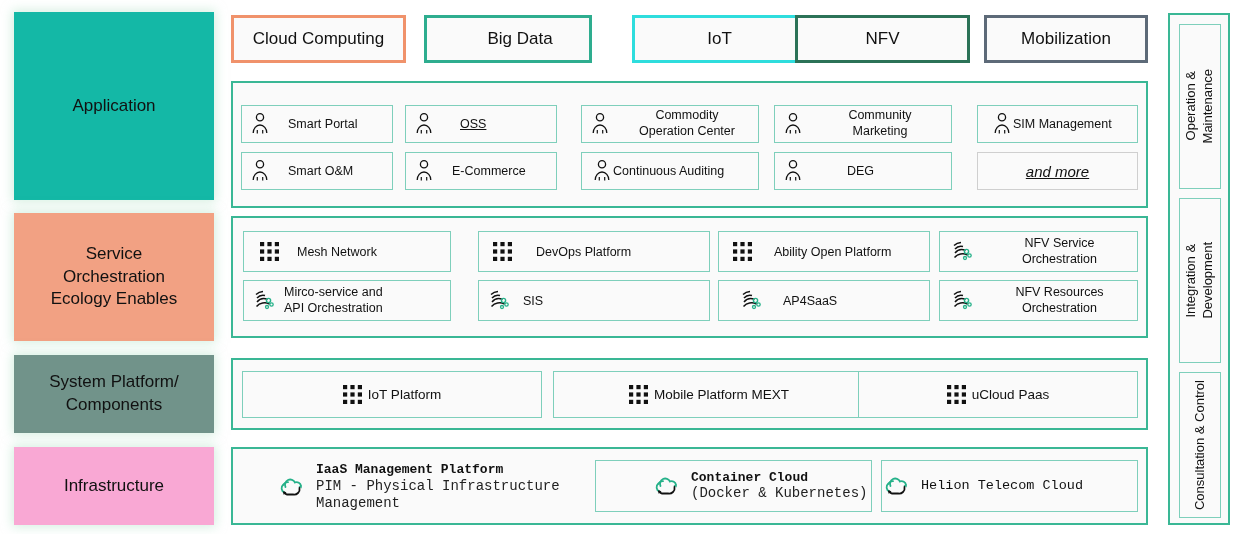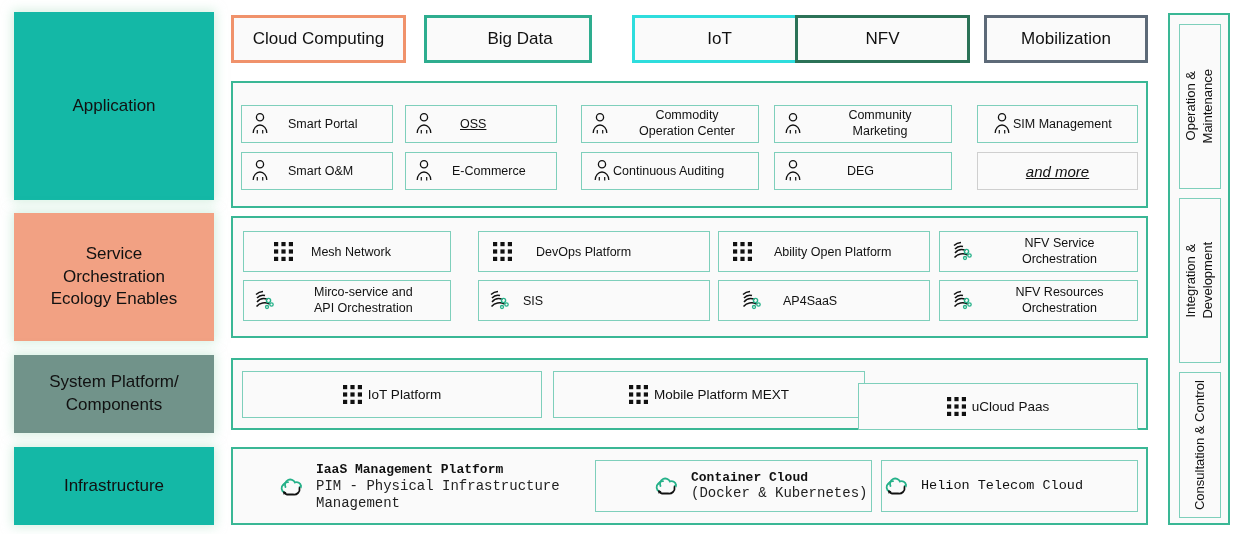--- a/index.html
+++ b/index.html
@@ -116,21 +116,21 @@
     <span style="white-space:pre-line;">Service
 Orchestration
 Ecology Enables</span>
   </div>
 
   <div class="layer-label" style="left:14px;top:355px;width:200px;height:78px;background:#71938a;">
     <span style="white-space:pre-line;">System Platform/
 Components</span>
   </div>
 
-  <div class="layer-label" style="left:14px;top:447px;width:200px;height:78px;background:#14b8a6;">
+  <div class="layer-label" style="left:14px;top:447px;width:200px;height:78px;background:#f9a8d4;">
     <span>Infrastructure</span>
   </div>
 
   <div class="tag" style="left:231px;top:15px;width:175px;height:48px;border-color:#f0926b;">
     <span>Cloud Computing</span>
   </div>
   <div class="tag" style="left:424px;top:15px;width:168px;height:48px;border-color:#2ead8f;padding-left:24px;">
     <span>Big Data</span>
   </div>
   <div class="tag" style="left:608px;top:15px;width:175px;height:48px;border-color:#2edddd;margin-left:24px;">
@@ -237,21 +237,21 @@
       <span class="chip-txt" style="margin-left:38px;">DEG</span>
     </div>
 
     <div class="chip center nb" style="left:744px;top:69px;width:161px;height:38px;">
       <span class="chip-txt and-more">and more</span>
     </div>
   </div>
 
   <div class="row-box" style="left:231px;top:216px;width:917px;height:122px;">
 
-    <div class="chip icon-left" style="left:10px;top:13px;width:208px;height:41px;padding-left:30px;">
+    <div class="chip icon-left" style="left:10px;top:13px;width:208px;height:41px;padding-left:16px;">
       <svg class="ic" width="19" height="19" viewBox="0 0 19 19">
         <g fill="#111">
           <rect x="0" y="0" width="4.2" height="4.2"></rect>
             <rect x="7.4" y="0" width="4.2" height="4.2"></rect>
             <rect x="14.8" y="0" width="4.2" height="4.2"></rect>
           <rect x="0" y="7.4" width="4.2" height="4.2"></rect>
             <rect x="7.4" y="7.4" width="4.2" height="4.2"></rect>
             <rect x="14.8" y="7.4" width="4.2" height="4.2"></rect>
           <rect x="0" y="14.8" width="4.2" height="4.2"></rect>
             <rect x="7.4" y="14.8" width="4.2" height="4.2"></rect>
@@ -304,21 +304,21 @@
           <path d="M17.5 15 A11 11 0 0 0 4.5 17.5"></path>
         </g>
         <circle cx="16.5" cy="11.5" r="2.1" fill="none" stroke="#25b189" stroke-width="1.4"></circle>
         <circle cx="19.5" cy="15.5" r="1.7" fill="none" stroke="#25b189" stroke-width="1.3"></circle>
         <circle cx="15" cy="18" r="1.5" fill="none" stroke="#25b189" stroke-width="1.3"></circle>
       </svg>
       <span class="chip-txt" style="white-space:pre-line;flex:1;">NFV Service
 Orchestration</span>
     </div>
 
-    <div class="chip icon-left two-line" style="left:10px;top:62px;width:208px;height:41px;padding-left:8px;gap:30px;">
+    <div class="chip icon-left two-line" style="left:10px;top:62px;width:208px;height:41px;padding-left:8px;">
       <svg class="ic" width="26" height="24" viewBox="0 0 26 24">
         <g fill="none" stroke="#111" stroke-width="1.5">
           <path d="M11 2.5 A10.5 10.5 0 0 0 4 5.5"></path>
           <path d="M13 6.5 A8 8 0 0 0 5 9"></path>
           <path d="M15.5 10.5 A9 9 0 0 0 5 13"></path>
           <path d="M17.5 15 A11 11 0 0 0 4.5 17.5"></path>
         </g>
         <circle cx="16.5" cy="11.5" r="2.1" fill="none" stroke="#25b189" stroke-width="1.4"></circle>
         <circle cx="19.5" cy="15.5" r="1.7" fill="none" stroke="#25b189" stroke-width="1.3"></circle>
         <circle cx="15" cy="18" r="1.5" fill="none" stroke="#25b189" stroke-width="1.3"></circle>
@@ -403,21 +403,21 @@
             <rect x="7.4" y="7.4" width="4.2" height="4.2"></rect>
             <rect x="14.8" y="7.4" width="4.2" height="4.2"></rect>
           <rect x="0" y="14.8" width="4.2" height="4.2"></rect>
             <rect x="7.4" y="14.8" width="4.2" height="4.2"></rect>
             <rect x="14.8" y="14.8" width="4.2" height="4.2"></rect>
         </g>
       </svg>
       <span class="chip-txt" style="font-size:13.5px;">Mobile Platform MEXT</span>
     </div>
 
-    <div class="chip center" style="left:625px;top:23px;width:280px;height:47px;">
+    <div class="chip center" style="left:625px;top:11px;width:280px;height:47px;">
       <svg class="ic" width="19" height="19" viewBox="0 0 19 19">
         <g fill="#111">
           <rect x="0" y="0" width="4.2" height="4.2"></rect>
             <rect x="7.4" y="0" width="4.2" height="4.2"></rect>
             <rect x="14.8" y="0" width="4.2" height="4.2"></rect>
           <rect x="0" y="7.4" width="4.2" height="4.2"></rect>
             <rect x="7.4" y="7.4" width="4.2" height="4.2"></rect>
             <rect x="14.8" y="7.4" width="4.2" height="4.2"></rect>
           <rect x="0" y="14.8" width="4.2" height="4.2"></rect>
             <rect x="7.4" y="14.8" width="4.2" height="4.2"></rect>

